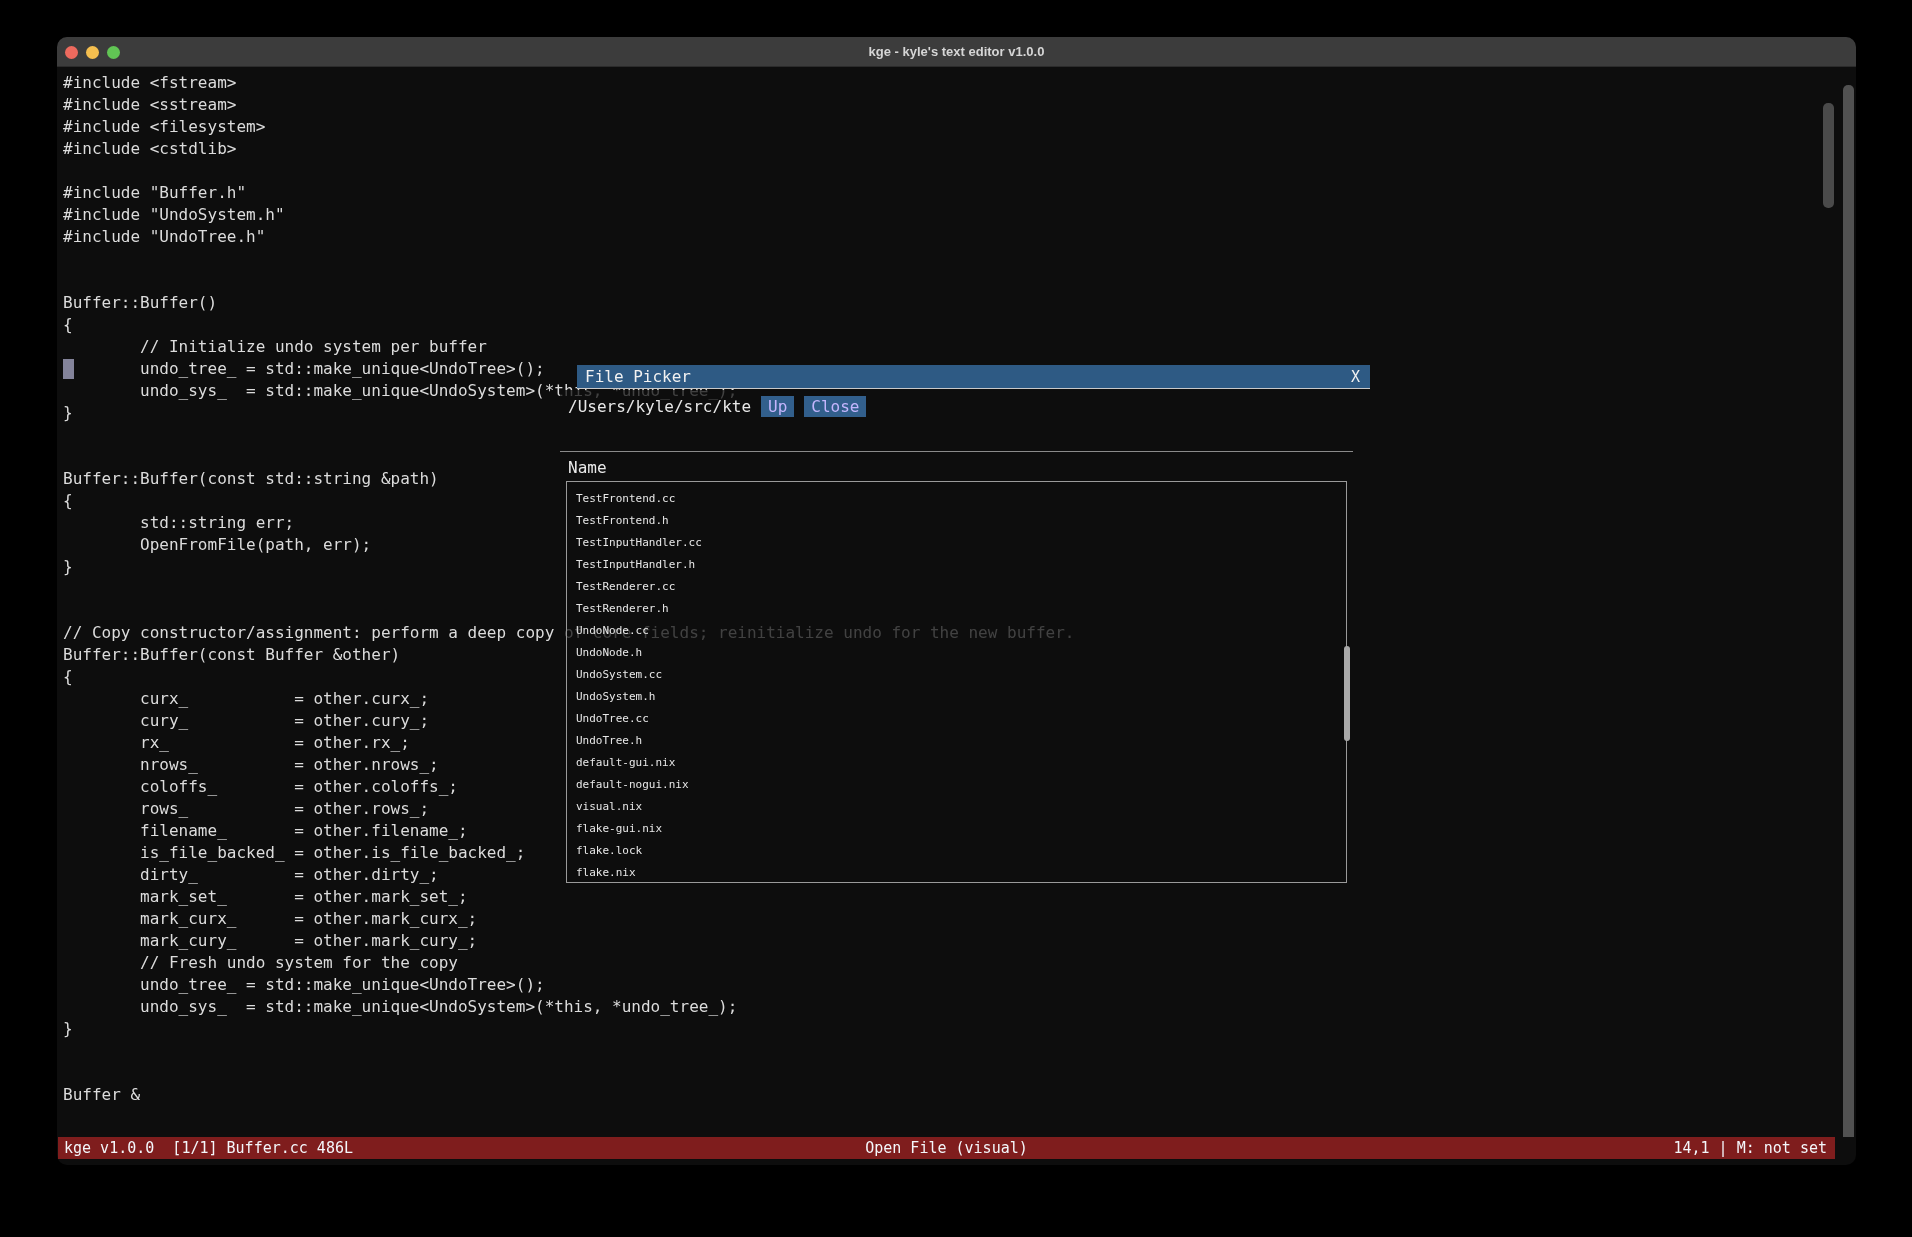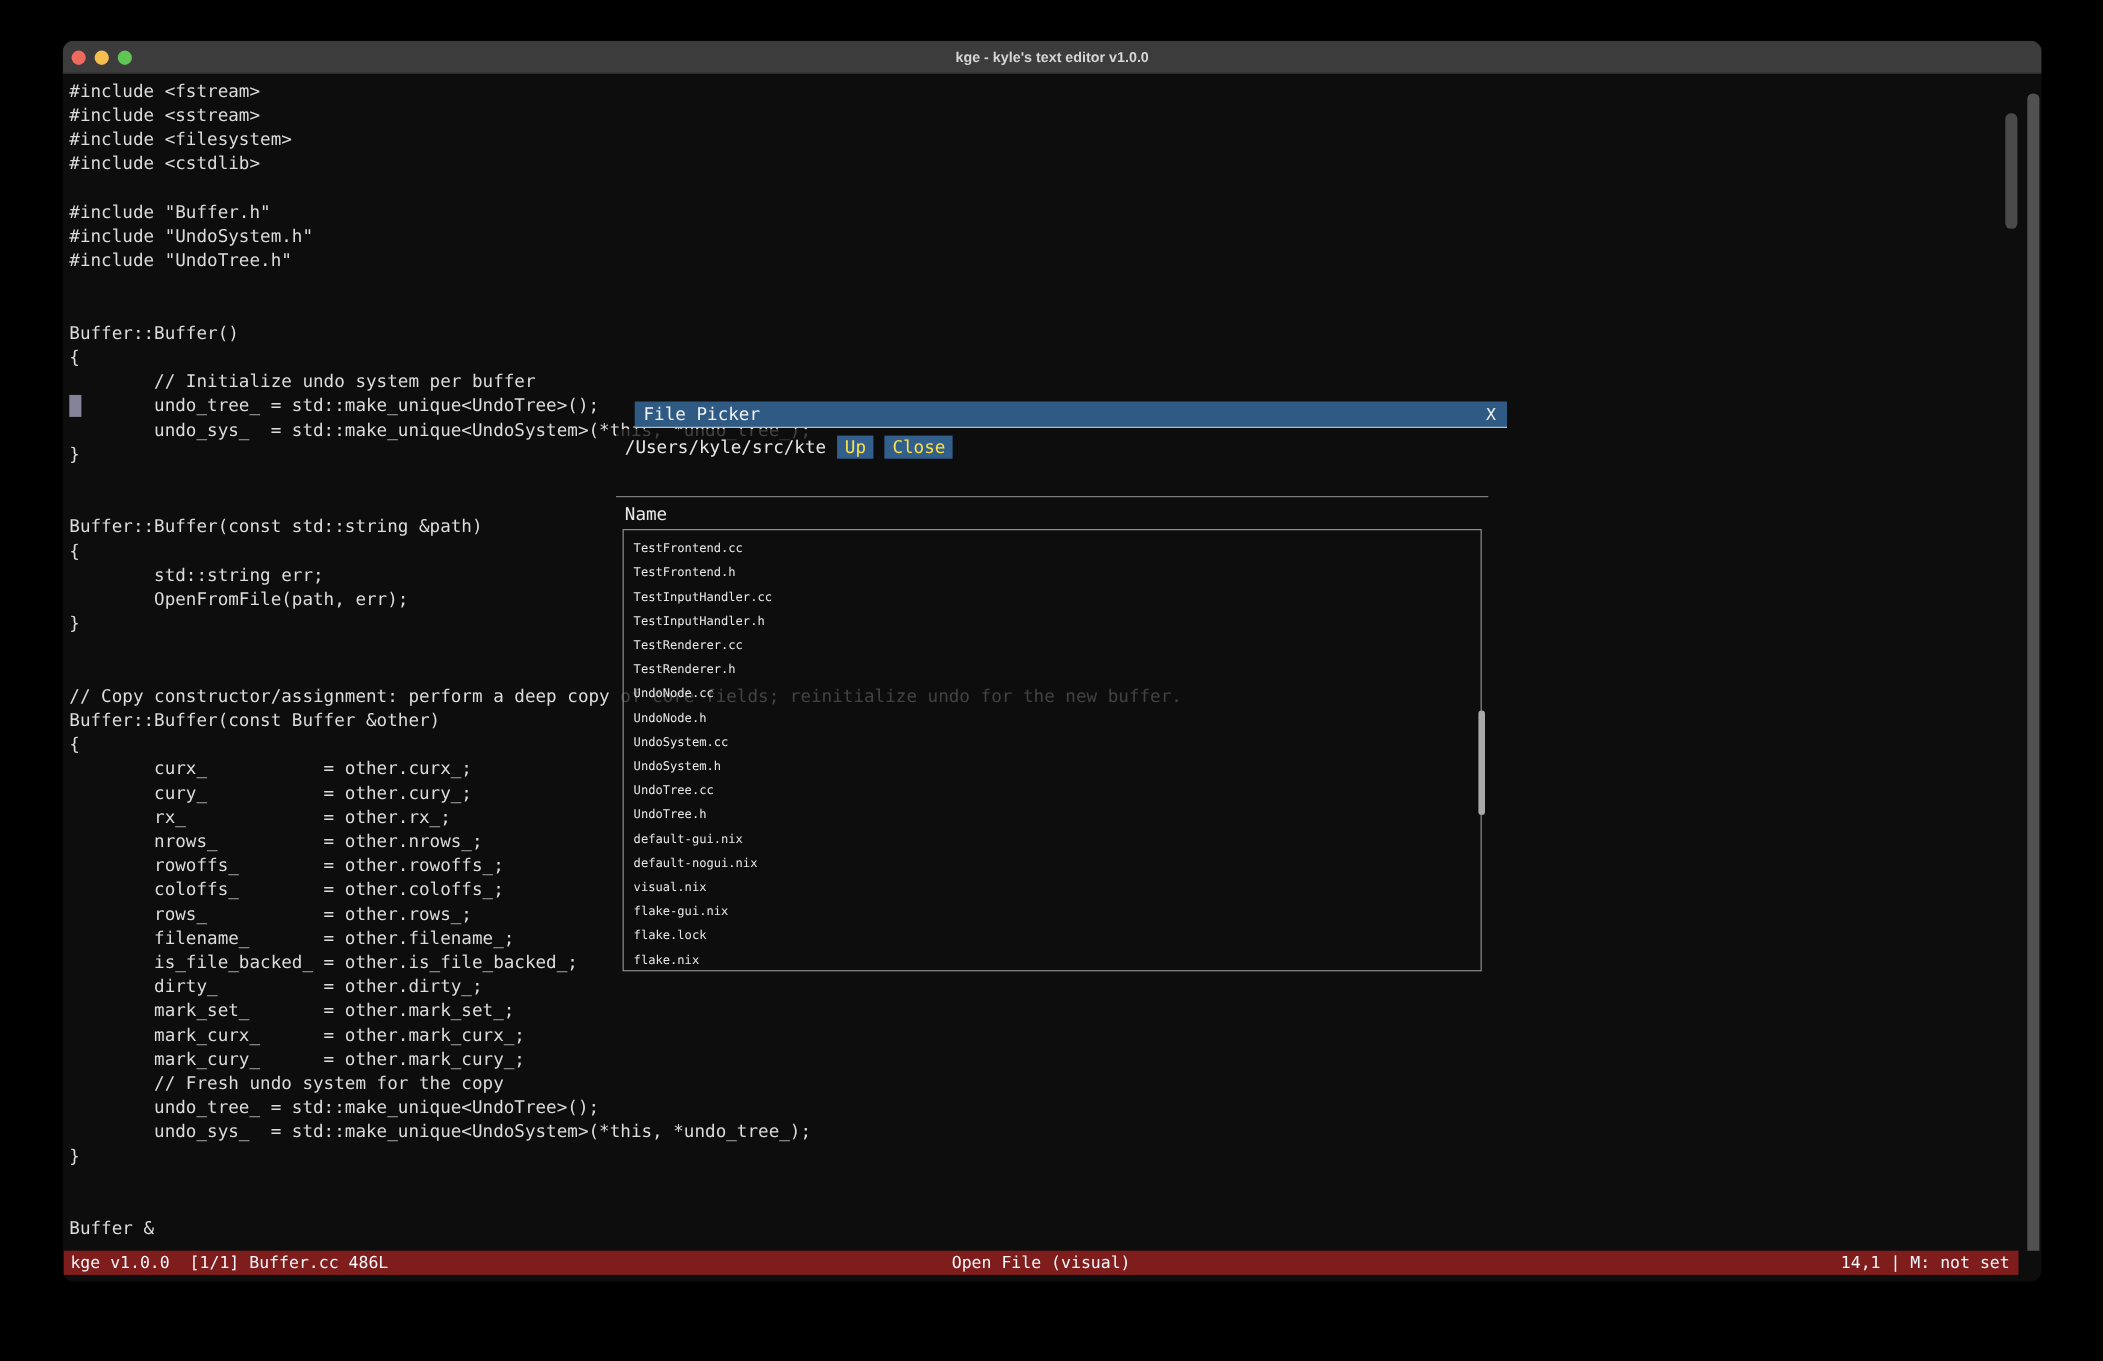--- a/index.html
+++ b/index.html
@@ -30,21 +30,21 @@
 
   .dialog{position:absolute;left:503px;top:328px;width:793px;height:497px;z-index:10;}
   .dialog-titlebar{position:absolute;left:0;top:0;width:100%;height:24px;background:#2e5a84;
     border-bottom:1px solid #c9c9c9;display:flex;align-items:center;margin-left:17px;}
   .dialog-title{font-size:16px;color:#f2f2f2;padding-left:8px;}
   .dialog-close{margin-left:auto;padding-right:10px;font-size:15px;color:#f2f2f2;cursor:default;}
   .dialog-body{position:absolute;left:0;top:25px;width:100%;height:472px;background:rgba(13,13,13,0.75);}
 
   .path-row{position:absolute;left:8px;top:6px;display:flex;align-items:center;gap:10px;}
   .path-text{font-size:16px;color:#e8e8e8;white-space:pre;}
-  .btn{font-size:16px;color:#fde047;background:#325f8c;padding:1px 7px;border:none;cursor:default;
+  .btn{font-size:16px;color:#c4b5fd;background:#325f8c;padding:1px 7px;border:none;cursor:default;
     font-family:"DejaVu Sans Mono",monospace;}
   .sep{position:absolute;left:0;top:61px;width:100%;border-top:1px solid #8a8a8a;}
   .col-header{position:absolute;left:8px;top:68px;font-size:16px;color:#e8e8e8;}
 
   .listbox{position:absolute;left:6px;top:91px;width:781px;height:402px;border:1px solid #9a9a9a;
     padding-top:6px;overflow:hidden;}
   .file-row{height:22px;line-height:22px;font-size:11px;color:#e8e8e8;padding-left:9px;white-space:pre;}
   .list-scroll-thumb{position:absolute;right:3px;top:256px;width:6px;height:95px;
     border-radius:3px;background:#a9a9a9;}
 
@@ -95,21 +95,20 @@
         <div class="code-line">}</div>
         <div class="code-line"></div>
         <div class="code-line"></div>
         <div class="code-line">// Copy constructor/assignment: perform a deep copy of core fields; reinitialize undo for the new buffer.</div>
         <div class="code-line">Buffer::Buffer(const Buffer &amp;other)</div>
         <div class="code-line">{</div>
         <div class="code-line">        curx_           = other.curx_;</div>
         <div class="code-line">        cury_           = other.cury_;</div>
         <div class="code-line">        rx_             = other.rx_;</div>
         <div class="code-line">        nrows_          = other.nrows_;</div>
-        <div class="code-line">        rowoffs_        = other.rowoffs_;</div>
         <div class="code-line">        coloffs_        = other.coloffs_;</div>
         <div class="code-line">        rows_           = other.rows_;</div>
         <div class="code-line">        filename_       = other.filename_;</div>
         <div class="code-line">        is_file_backed_ = other.is_file_backed_;</div>
         <div class="code-line">        dirty_          = other.dirty_;</div>
         <div class="code-line">        mark_set_       = other.mark_set_;</div>
         <div class="code-line">        mark_curx_      = other.mark_curx_;</div>
         <div class="code-line">        mark_cury_      = other.mark_cury_;</div>
         <div class="code-line">        // Fresh undo system for the copy</div>
         <div class="code-line">        undo_tree_ = std::make_unique&lt;UndoTree&gt;();</div>

